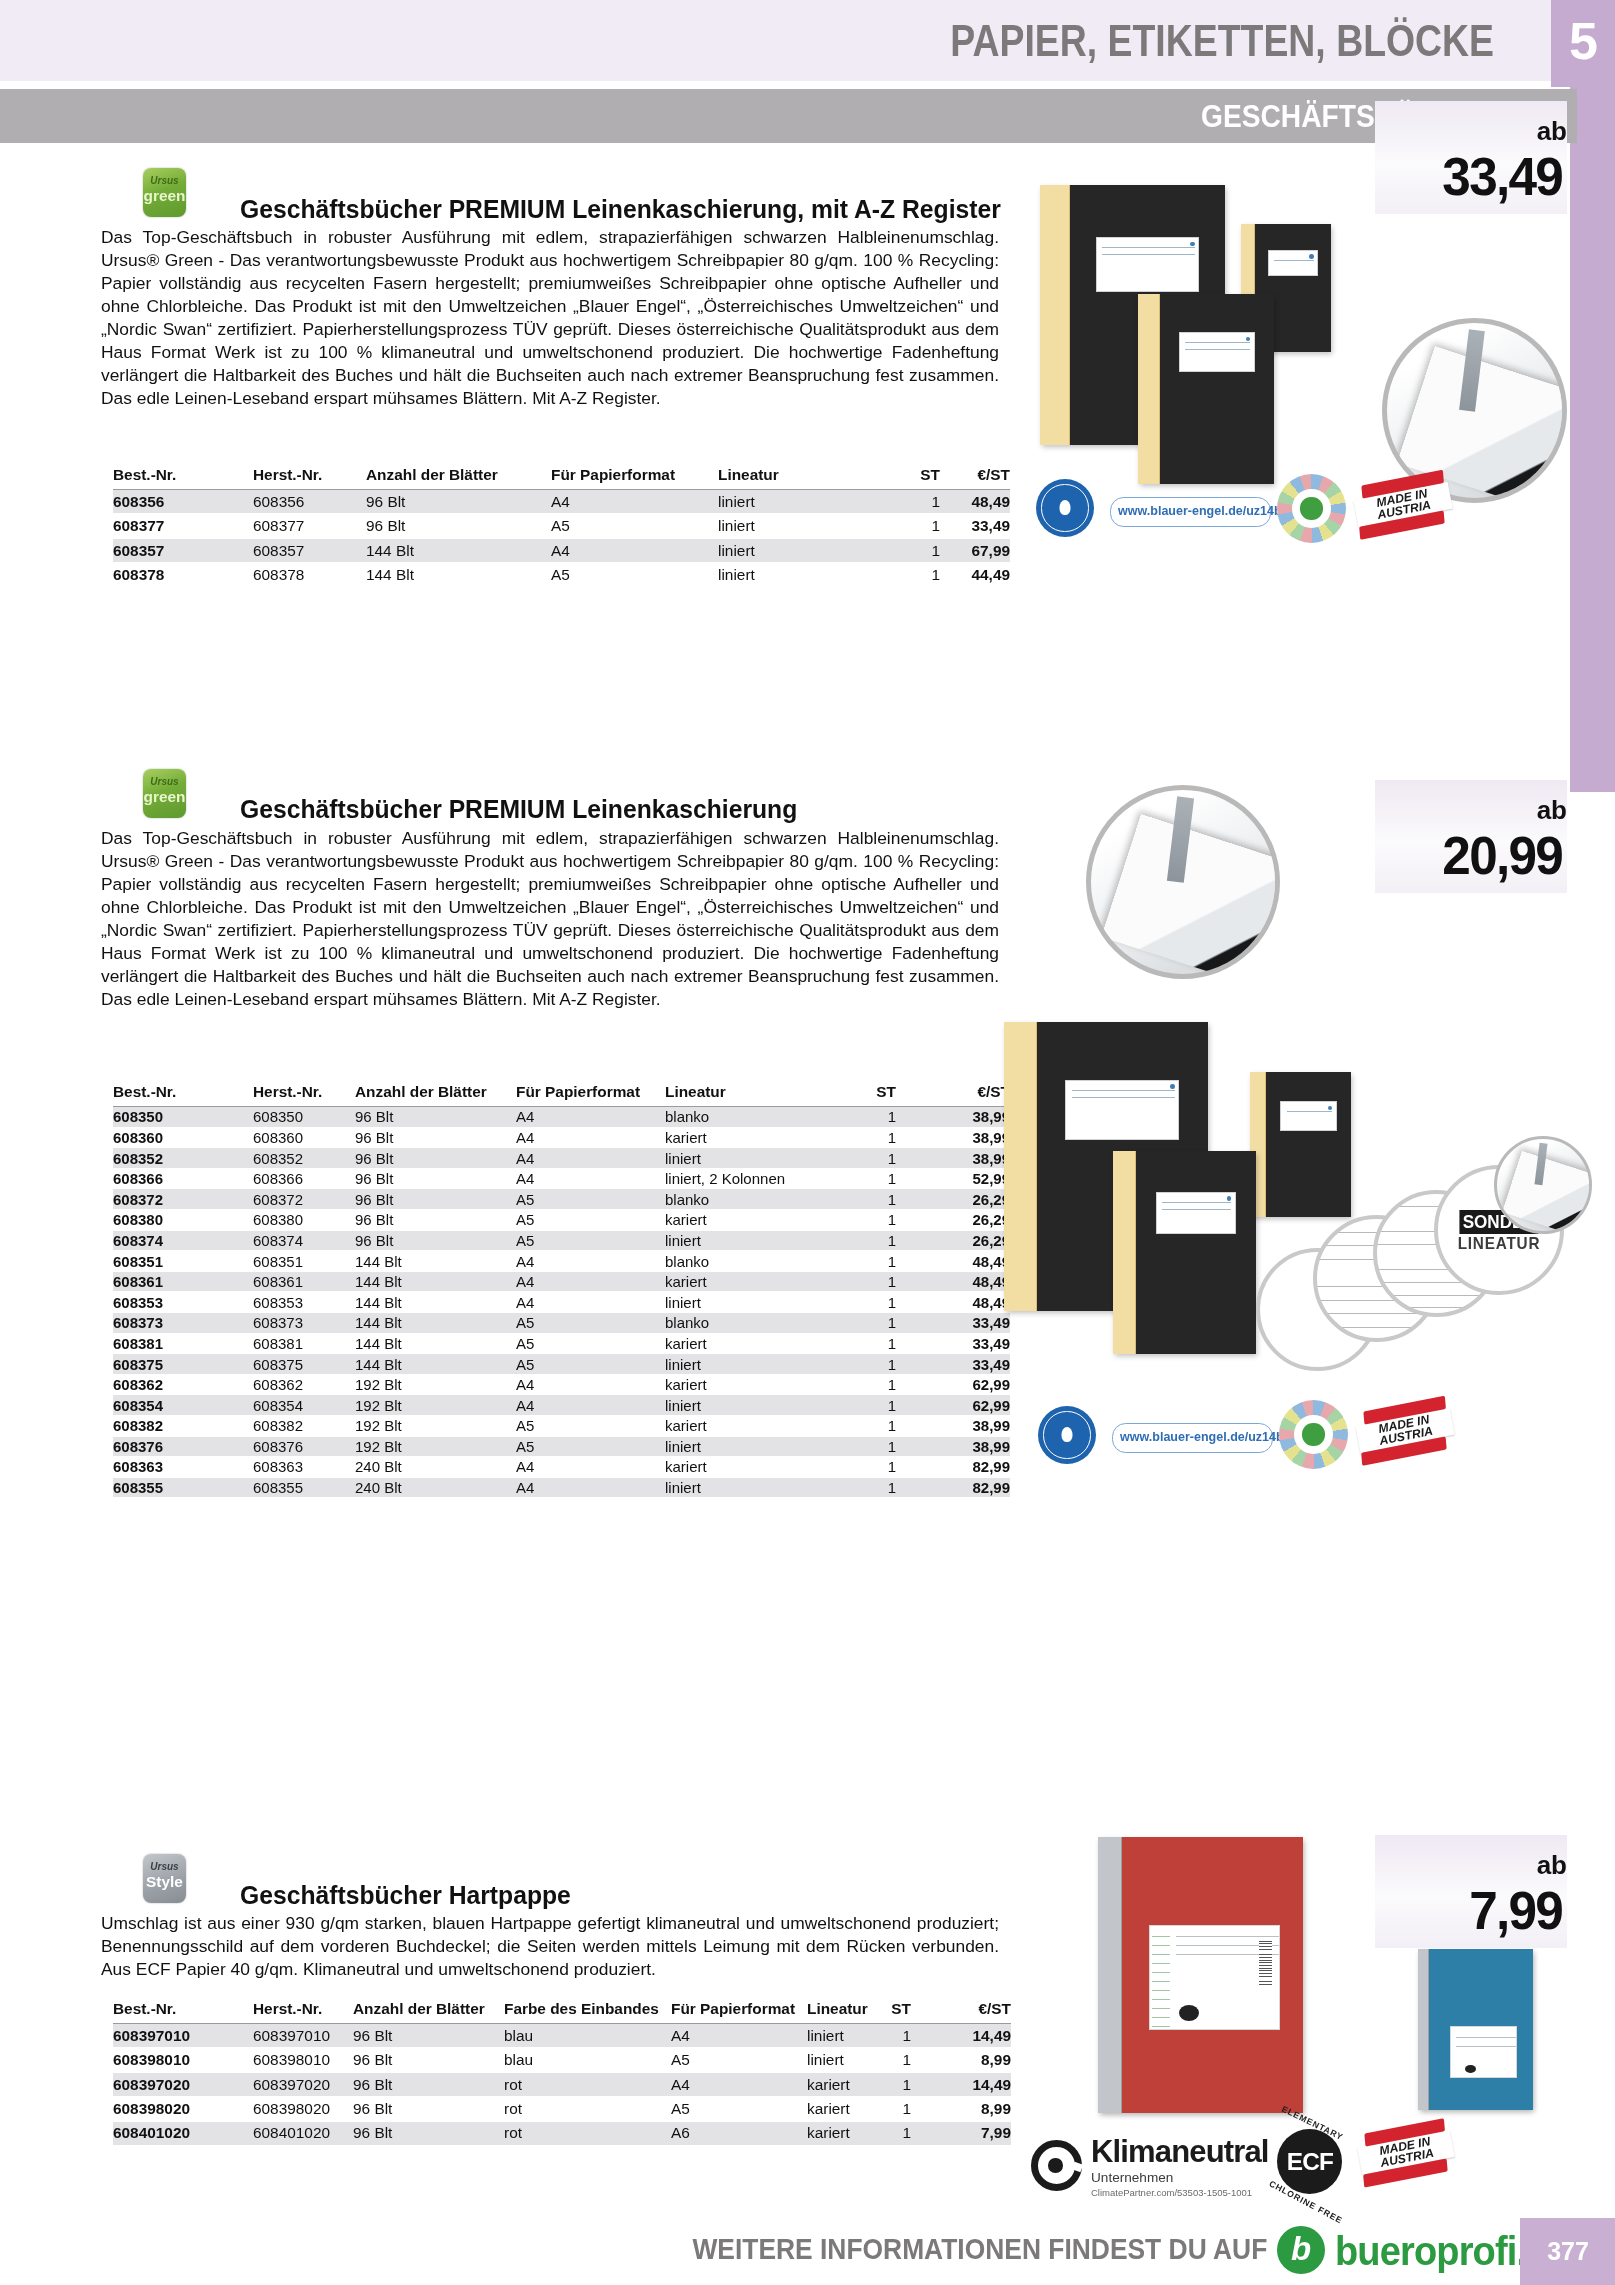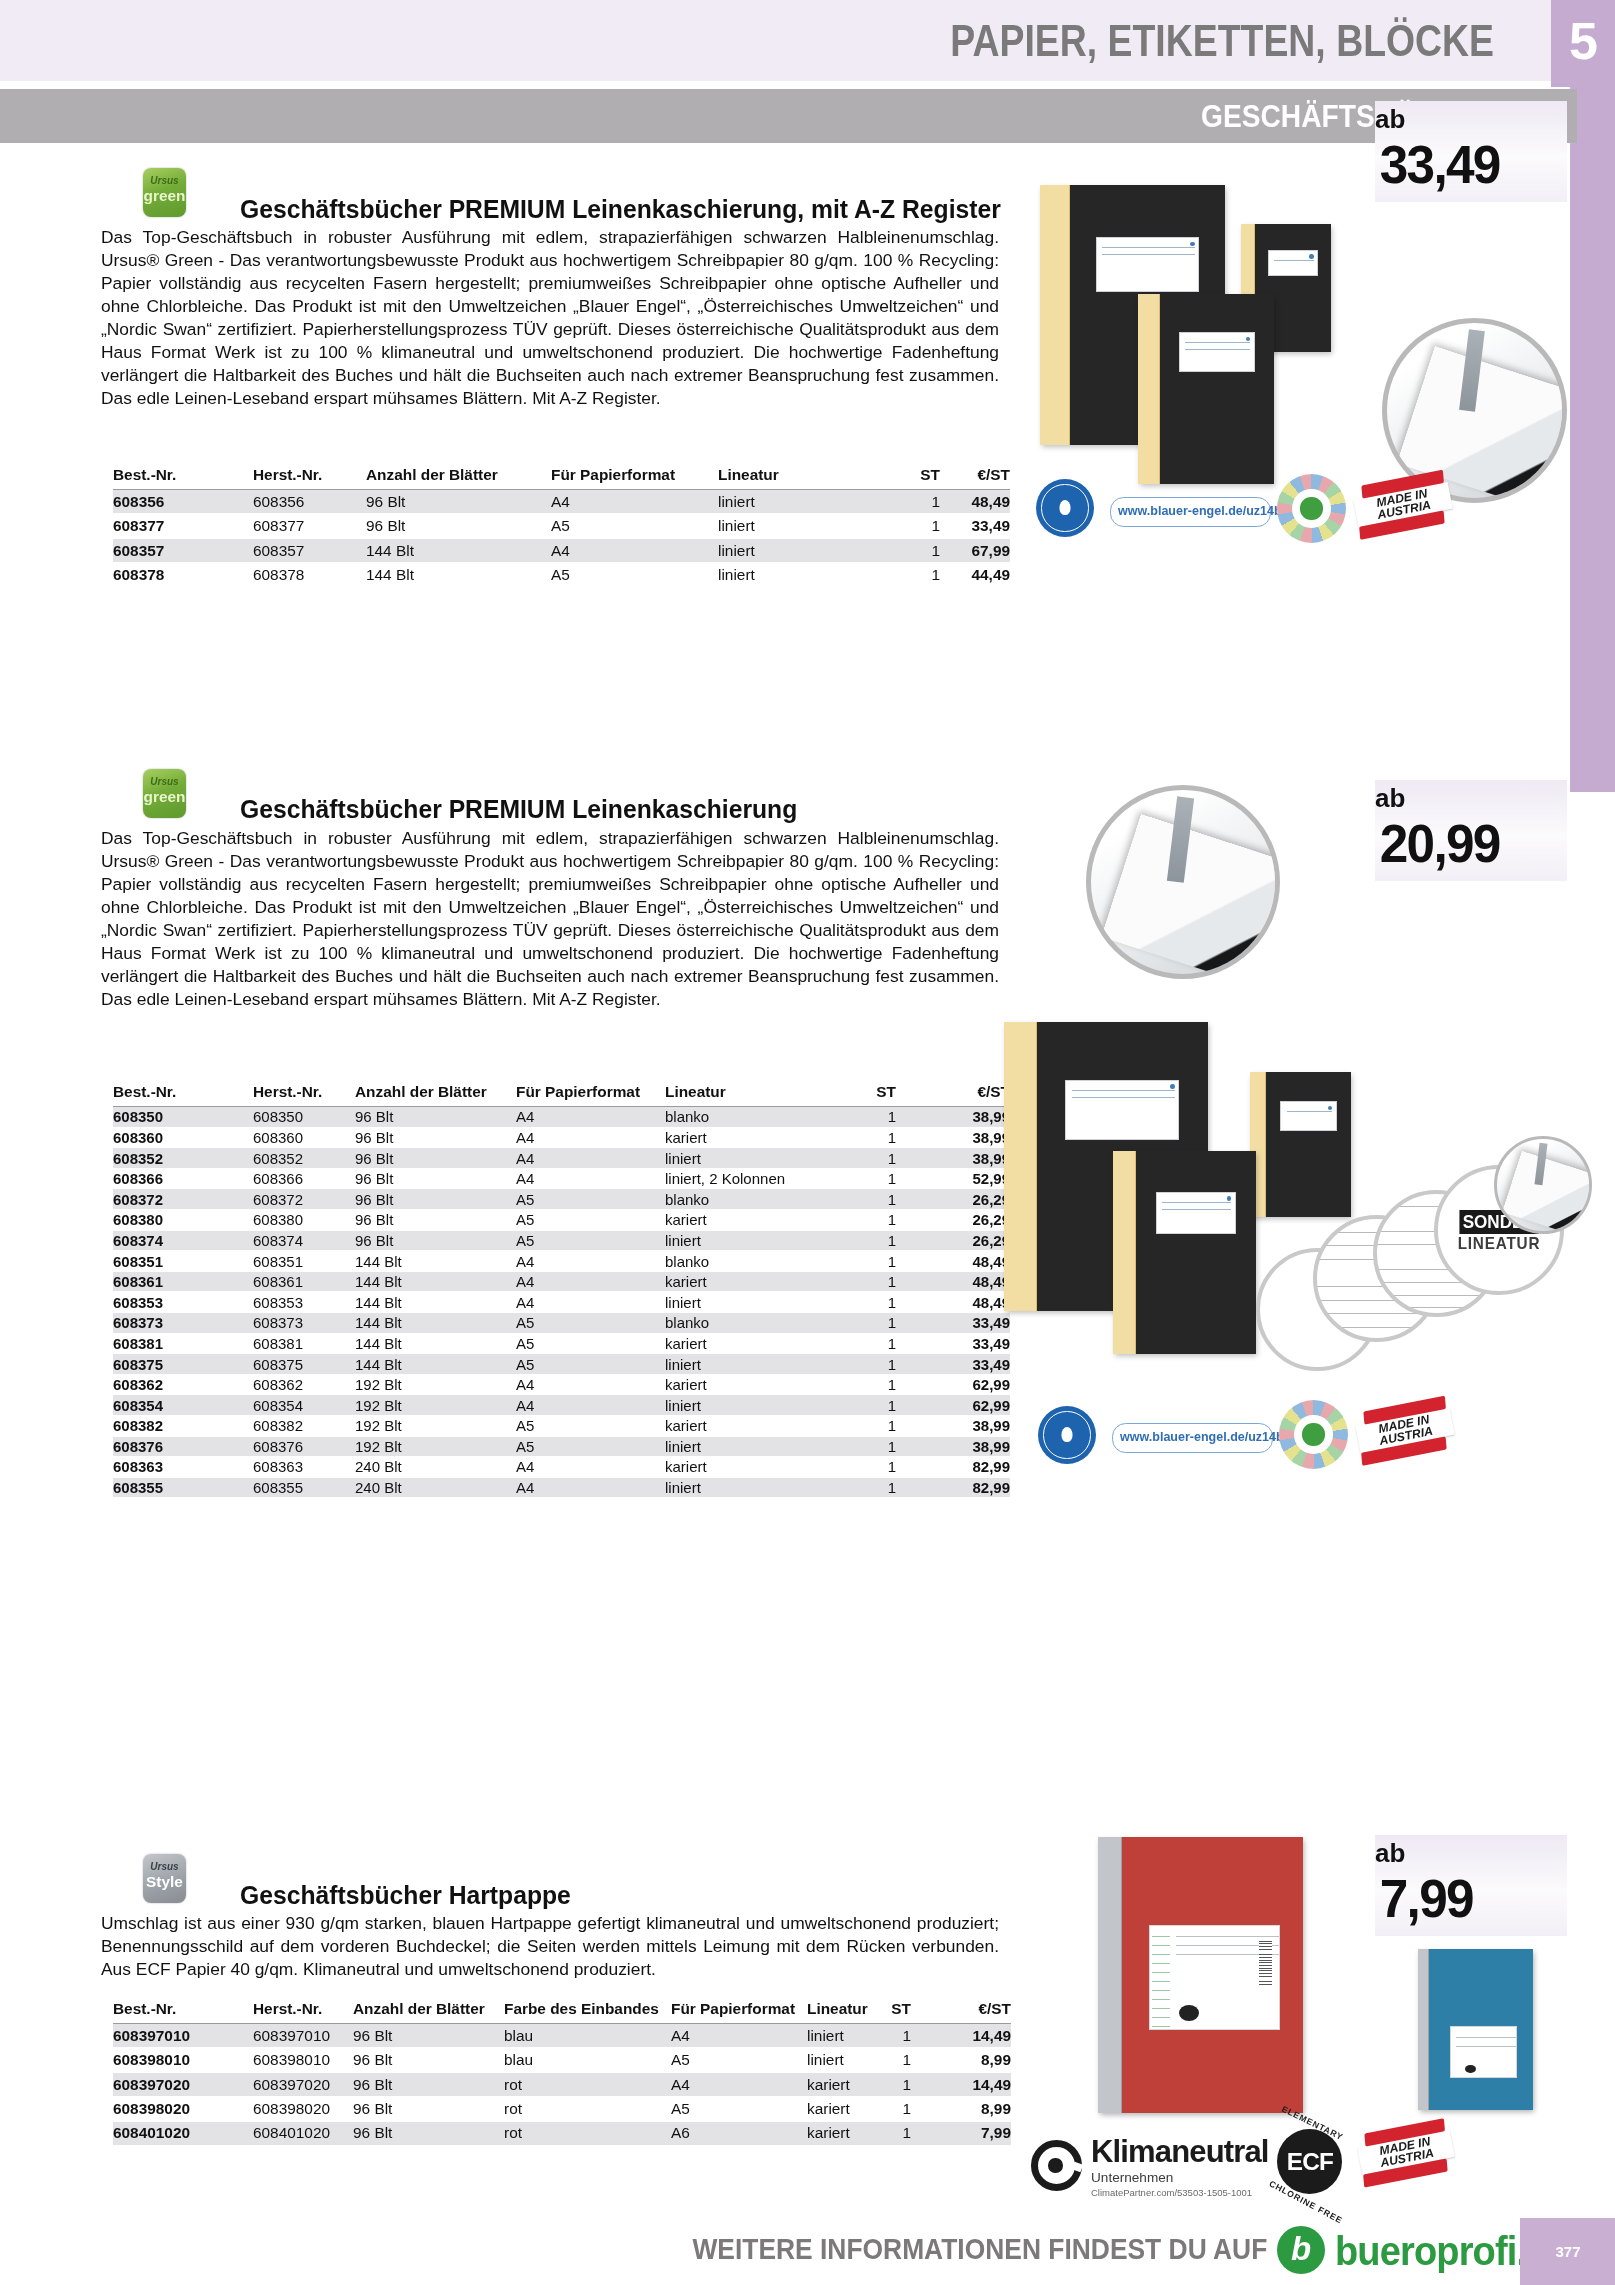--- a/index.html
+++ b/index.html
@@ -41,22 +41,22 @@
   table.data th { text-align:left; font-weight:bold; padding:2.7px 0 5.4px 0; border-bottom:0.9px solid #9b9b9b; font-size:15.4px; }
   table.data td { padding:2.7px 0; border-bottom:1.8px solid #fff; overflow:hidden; white-space:nowrap; }
   table.data tbody tr:nth-child(odd) { background:#e3e2e4; }
   table.data td:first-child { font-weight:bold; }
   table.data td:last-child { font-weight:bold; }
   table.data th:nth-last-child(-n+2), table.data td:nth-last-child(-n+2) { text-align:right; }
   table.data { border-bottom:0.9px solid #b5b5b5;margin-left:12px; }
   #table2 td { padding:1.3px 0; font-size:15px; }
 
   
-  .price-box { width:192px; text-align:left;
-    background:linear-gradient(180deg,#efe9f3 0%,#fbfafc 55%,#f3eff6 100%); padding-top:3px; }
+  .price-box { width:192px; text-align:right;
+    background:linear-gradient(180deg,#efe9f3 0%,#fbfafc 55%,#f3eff6 100%); padding-top:15px; }
   .price-ab { font-size:26px; font-weight:bold; color:#111; }
   .price-val { font-size:54px; font-weight:bold; color:#111; letter-spacing:-1.8px;
     transform:scaleX(0.95); transform-origin:50% 50%; line-height:58px; padding-bottom:9px;}
 
   
   .book { position:absolute; background:#262626; box-shadow:1.8px 2.7px 5.4px rgba(0,0,0,.25); }
   .book .spine { position:absolute; left:0; top:0; bottom:0; width:16%; background:#f2dda2; border-right:1.8px solid #d9bd77; }
   .book .blabel { position:absolute; left:30%; top:20%; width:56%; height:21%; background:#fff; border:0.9px solid #cfd3d8;
     padding:2.7px 3.6px 0 5.4px; }
   .book .blabel .line { height:0.9px; background:#9fb6c8; margin-top:6.3px; }
@@ -130,21 +130,21 @@
     transform:rotate(28deg); letter-spacing:0.9px; white-space:nowrap; }
 
   
   .footer-text { right:349px; top:2232px; font-size:30px; font-weight:bold; color:#7b7979;
     transform:scaleX(0.88); transform-origin:100% 50%; white-space:nowrap; }
   .bp-circle { left:1277px; top:2226px; width:48px; height:48px; border-radius:50%; background:#2b9a40; text-align:center; }
   .bp-circle span { color:#fff; font-size:33px; font-weight:bold; font-style:italic; line-height:45px; }
   .bp-text { left:1335px; top:2229px; font-size:40px; font-weight:bold; color:#2b9a40; letter-spacing:-0.9px;
     transform:scaleX(0.95); transform-origin:0 50%; white-space:nowrap; }
   .page-box { left:1520px; top:2218px; width:96px; height:67px; background:#c9b0d3; text-align:center; }
-  .page-box span { color:#fff; font-size:15px; font-weight:bold; line-height:67px; }
+  .page-box span { color:#fff; font-size:25px; font-weight:bold; line-height:67px; }
 </style>
 </head>
 <body>
 
 <div class="page">
 
   <div class="abs header-band">
     <div class="header-title">PAPIER, ETIKETTEN, BLÖCKE</div>
   </div>
   <div class="abs side-strip"></div>

